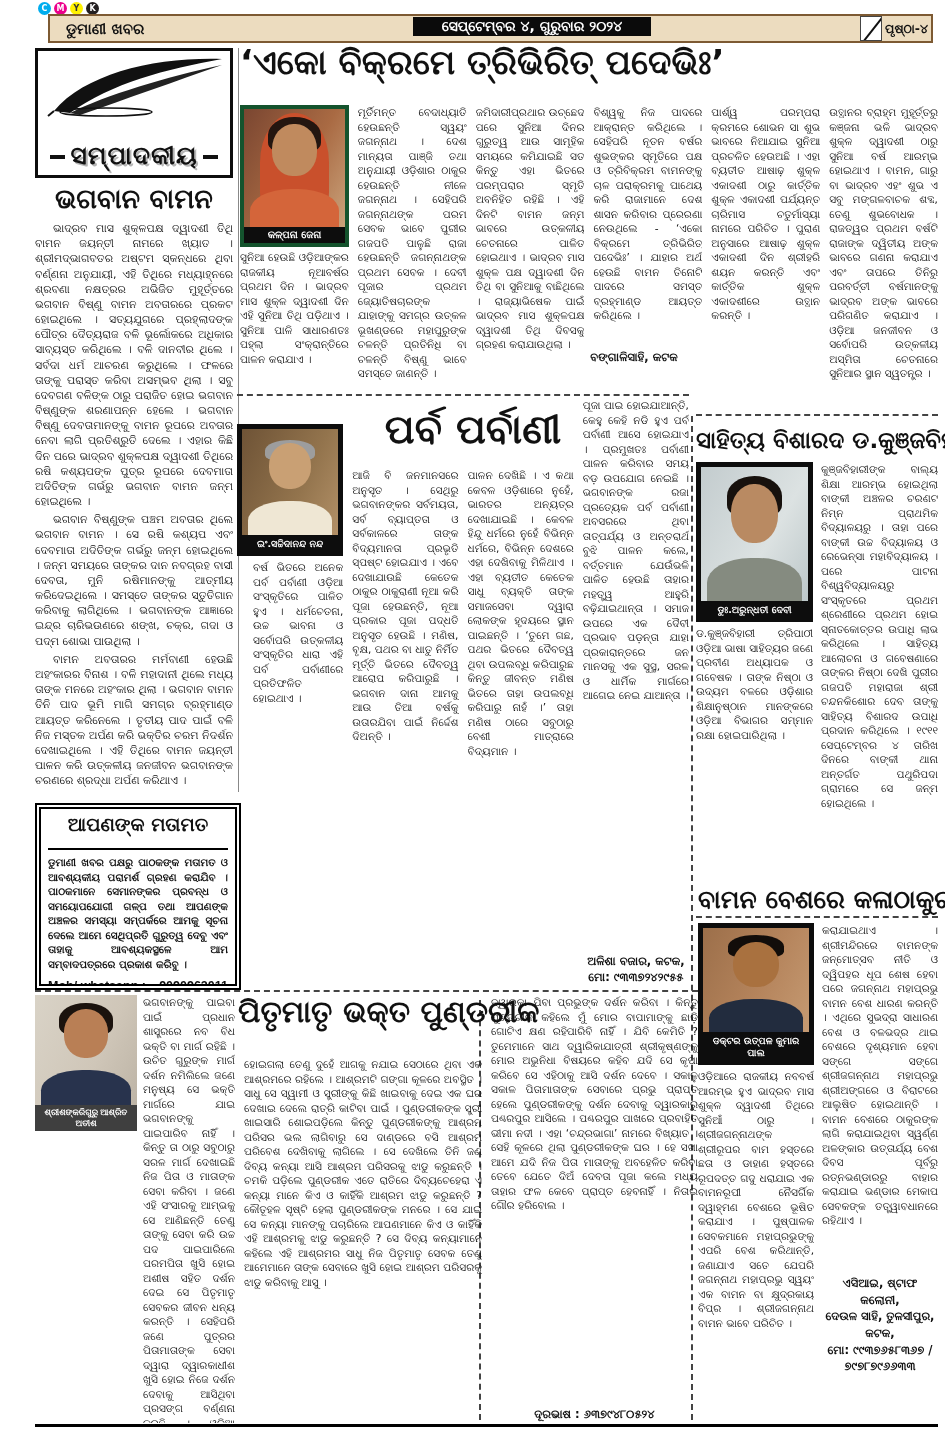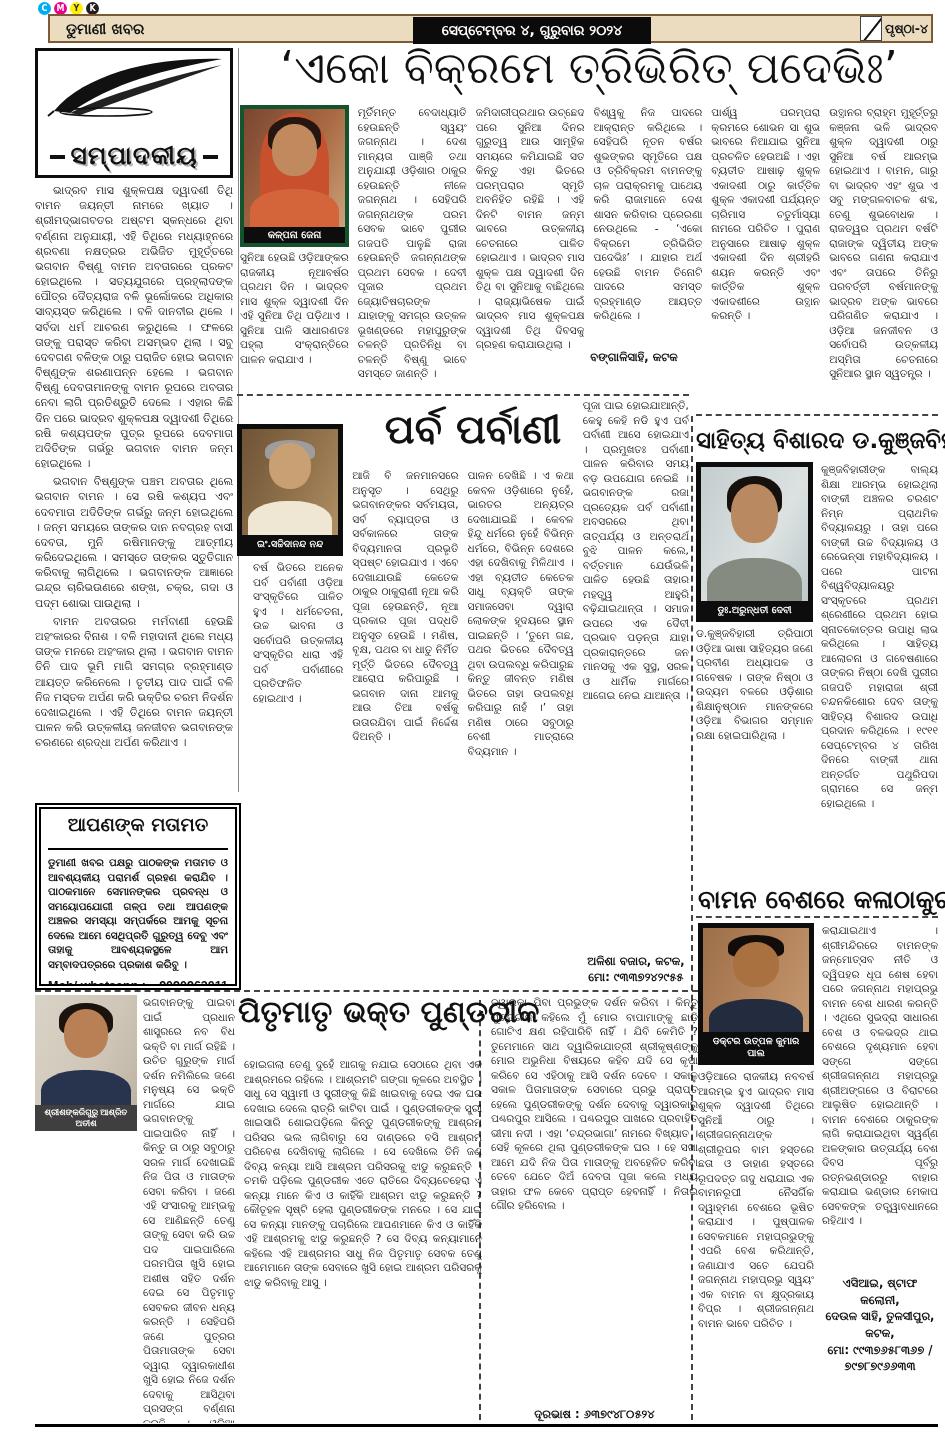--- a/index.html
+++ b/index.html
@@ -6,42 +6,42 @@
   #page{position:relative;width:945px;height:1433px;background:#ffffff;margin:0 auto;
         font-family:"DejaVu Sans","Liberation Sans",sans-serif;color:#111;overflow:hidden;}
   
   .cmyk{position:absolute;left:38px;top:2px;display:flex;gap:3px;}
   .cmyk .dot{width:13px;height:13px;border-radius:50%;font-size:8px;font-weight:bold;
              display:flex;align-items:center;justify-content:center;}
   
   .header-bar{position:absolute;left:48px;top:14px;width:885px;height:29px;
               background:#ecdcbf;border:2px solid #7d5a33;box-sizing:border-box;}
   .paper-name{position:absolute;left:16px;top:4px;font-size:15px;font-weight:bold;}
-  .date-box{position:absolute;left:363px;top:1px;width:238px;height:27px;background:#0b0b0b;
+  .date-box{position:absolute;left:363px;top:1px;width:238px;height:19px;background:#0b0b0b;
             color:#fff;font-size:14px;font-weight:bold;display:flex;align-items:center;justify-content:center;}
   .page-no{position:absolute;right:3px;top:0;height:25px;display:flex;align-items:center;gap:3px;}
   .slash-box{width:20px;height:23px;background:#fff;border:1px solid #444;position:relative;overflow:hidden;}
   .slash-box::after{content:"";position:absolute;left:-4px;top:10px;width:34px;height:2px;background:#111;
                     transform:rotate(-52deg);}
   .page-no .lbl{font-size:12.5px;font-weight:bold;}
   
   .coltxt{font-size:10.6px;line-height:1.37;text-align:justify;overflow:hidden;}
   
   .editorial{position:absolute;left:35px;top:48px;width:198px;height:744px;border-right:1px solid #888;
              padding-right:5px;box-sizing:content-box;overflow:hidden;}
   .masthead{position:relative;border:3px solid #0d0d0d;height:124px;margin-bottom:5px;overflow:hidden;}
   .mast-label{position:absolute;bottom:4px;width:100%;text-align:center;font-size:25px;font-weight:800;
               letter-spacing:1px;text-shadow:2px 2px 0 #b5b5b5;white-space:nowrap;}
   .mast-label::before,.mast-label::after{content:"";display:inline-block;width:15px;height:4px;background:#111;
               vertical-align:middle;margin:0 5px;}
   .ed-title{font-size:27px;font-weight:800;text-align:center;margin:4px 0 6px;}
   .ed-body p{margin:0 0 3px;font-size:11px;line-height:1.38;text-align:justify;text-indent:18px;}
   
   .lead{position:absolute;left:240px;top:44px;width:698px;}
-  .lead-headline{font-size:44px;font-weight:400;text-align:center;line-height:1.1;height:58px;white-space:nowrap;}
+  .lead-headline{font-size:34px;font-weight:700;line-height:1.1;height:58px;white-space:nowrap;}
   .lead-cols{display:flex;gap:9px;height:290px;margin-top:3px;}
   .lead-cols .lcol{flex:1;min-width:0;}
   .lead-photo{border:4px solid #14532d;}
   .cap-black{background:#0d0d0d;color:#fff;font-size:10px;font-weight:bold;text-align:center;padding:2px 0;}
   .lead-byline{position:absolute;left:573px;top:350px;width:122px;text-align:center;
                font-weight:bold;font-size:11.5px;}
   
   .dash-h{position:absolute;height:0;border-top:2px dashed #444;}
   .dash-v{position:absolute;width:0;border-left:2px dashed #444;}
   .rule-bottom{position:absolute;left:35px;top:1424px;width:903px;height:3px;background:#000;}
@@ -114,20 +114,21 @@
   <div class="editorial">
     <div class="masthead">
       <svg class="quill" width="180" height="62" viewBox="0 0 180 62">
         <path d="M8 56 C40 18 110 2 176 4 C120 14 66 28 24 58 Z" fill="#111"></path>
         <path d="M24 58 C60 40 120 22 176 10 C130 26 80 44 34 60 Z" fill="#222"></path>
         <ellipse cx="60" cy="57" rx="46" ry="4" fill="none" stroke="#111" stroke-width="1.5"></ellipse>
         <path d="M8 56 L2 61" stroke="#111" stroke-width="2"></path>
       </svg>
       <div class="mast-label">ସମ୍ପାଦକୀୟ</div>
     </div>
+    <div class="ed-title">ଭଗବାନ ବାମନ</div>
     <div class="ed-body">
       <p>ଭାଦ୍ରବ ମାସ ଶୁକ୍ଳପକ୍ଷ ଦ୍ୱାଦଶୀ ତିଥି ବାମନ ଜୟନ୍ତୀ ନାମରେ ଖ୍ୟାତ । ଶ୍ରୀମଦ୍ଭାଗବତର ଅଷ୍ଟମ ସ୍କନ୍ଧରେ ଥିବା ବର୍ଣ୍ଣନା ଅନୁଯାୟୀ, ଏହି ତିଥିରେ ମଧ୍ୟାହ୍ନରେ ଶ୍ରବଣା ନକ୍ଷତ୍ରର ଅଭିଜିତ ମୁହୂର୍ତ୍ତରେ ଭଗବାନ ବିଷ୍ଣୁ ବାମନ ଅବତାରରେ ପ୍ରକଟ ହୋଇଥିଲେ । ସତ୍ୟଯୁଗରେ ପ୍ରହ୍ଲାଦଙ୍କ ପୌତ୍ର ଦୈତ୍ୟରାଜ ବଳି ଭୂର୍ଲୋକରେ ଅଧିକାର ସାବ୍ୟସ୍ତ କରିଥିଲେ । ବଳି ଦାନବୀର ଥିଲେ । ସର୍ବଦା ଧର୍ମ ଆଚରଣ କରୁଥିଲେ । ଫଳରେ ତାଙ୍କୁ ପରାସ୍ତ କରିବା ଅସମ୍ଭବ ଥିଲା । ସବୁ ଦେବଗଣ ବଳିଙ୍କ ଠାରୁ ପରାଜିତ ହୋଇ ଭଗବାନ ବିଷ୍ଣୁଙ୍କ ଶରଣାପନ୍ନ ହେଲେ । ଭଗବାନ ବିଷ୍ଣୁ ଦେବତାମାନଙ୍କୁ ବାମନ ରୂପରେ ଅବତାର ନେବା ଲାଗି ପ୍ରତିଶ୍ରୁତି ଦେଲେ । ଏହାର କିଛି ଦିନ ପରେ ଭାଦ୍ରବ ଶୁକ୍ଳପକ୍ଷ ଦ୍ୱାଦଶୀ ତିଥିରେ ରଷି କଶ୍ୟପଙ୍କ ପୁତ୍ର ରୂପରେ ଦେବମାତା ଅଦିତିଙ୍କ ଗର୍ଭରୁ ଭଗବାନ ବାମନ ଜନ୍ମ ହୋଇଥିଲେ ।</p>
       <p>ଭଗବାନ ବିଷ୍ଣୁଙ୍କ ପଞ୍ଚମ ଅବତାର ଥିଲେ ଭଗବାନ ବାମନ । ସେ ରଷି କଶ୍ୟପ ଏବଂ ଦେବମାତା ଅଦିତିଙ୍କ ଗର୍ଭରୁ ଜନ୍ମ ହୋଇଥିଲେ । ଜନ୍ମ ସମୟରେ ତାଙ୍କର ଦାନ ନବଗ୍ରହ ବାସୀ ଦେବତା, ମୁନି ରଷିମାନଙ୍କୁ ଆତ୍ମୀୟ କରିଦେଇଥିଲେ । ସମସ୍ତେ ତାଙ୍କର ସ୍ତୁତିଗାନ କରିବାକୁ ଲାଗିଥିଲେ । ଭଗବାନଙ୍କ ଆଜ୍ଞାରେ ଇନ୍ଦ୍ର ଚାରିଭଉଣରେ ଶଙ୍ଖ, ଚକ୍ର, ଗଦା ଓ ପଦ୍ମ ଶୋଭା ପାଉଥିଲା ।</p>
       <p>ବାମନ ଅବତାରର ମର୍ମବାଣୀ ହେଉଛି ଅହଂକାରର ବିନାଶ । ବଳି ମହାଦାନୀ ଥିଲେ ମଧ୍ୟ ତାଙ୍କ ମନରେ ଅହଂକାର ଥିଲା । ଭଗବାନ ବାମନ ତିନି ପାଦ ଭୂମି ମାଗି ସମଗ୍ର ବ୍ରହ୍ମାଣ୍ଡ ଆୟତ୍ତ କରିନେଲେ । ତୃତୀୟ ପାଦ ପାଇଁ ବଳି ନିଜ ମସ୍ତକ ଅର୍ପଣ କରି ଭକ୍ତିର ଚରମ ନିଦର୍ଶନ ଦେଖାଇଥିଲେ । ଏହି ତିଥିରେ ବାମନ ଜୟନ୍ତୀ ପାଳନ କରି ଉତ୍କଳୀୟ ଜନଜୀବନ ଭଗବାନଙ୍କ ଚରଣରେ ଶ୍ରଦ୍ଧା ଅର୍ପଣ କରିଥାଏ ।</p>
     </div>
   </div>
 
   <div class="lead">
     <div class="lead-headline">‘ଏକୋ ବିକ୍ରମେ ତ୍ରିଭିରିତ୍ ପଦେଭିଃ’</div>
     <div class="lead-cols">

